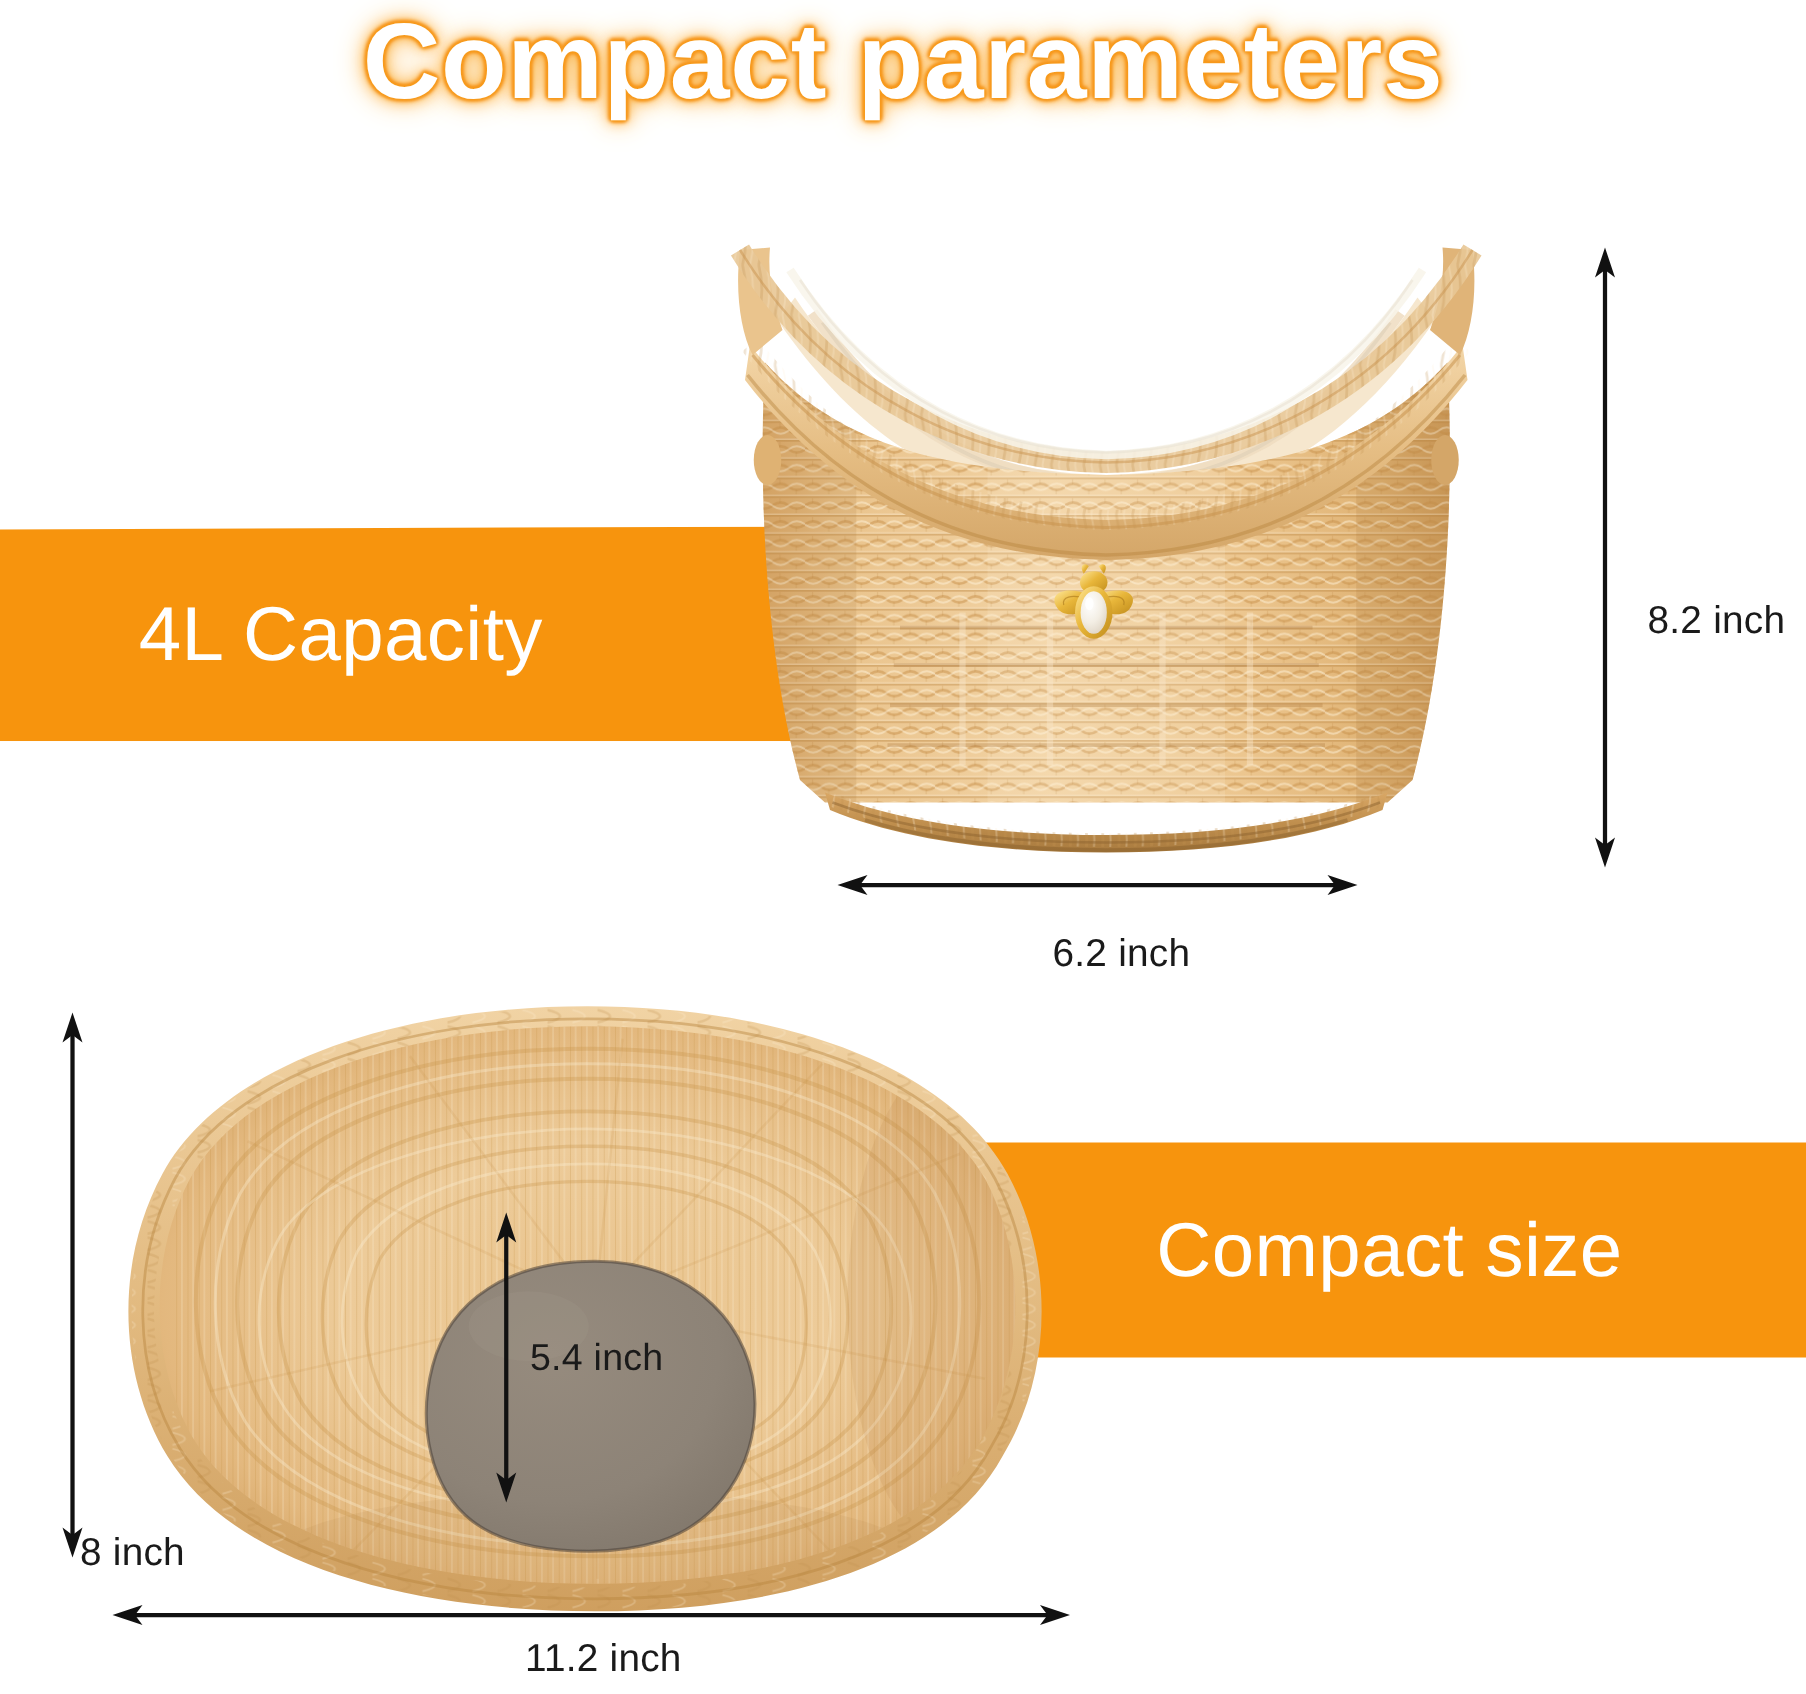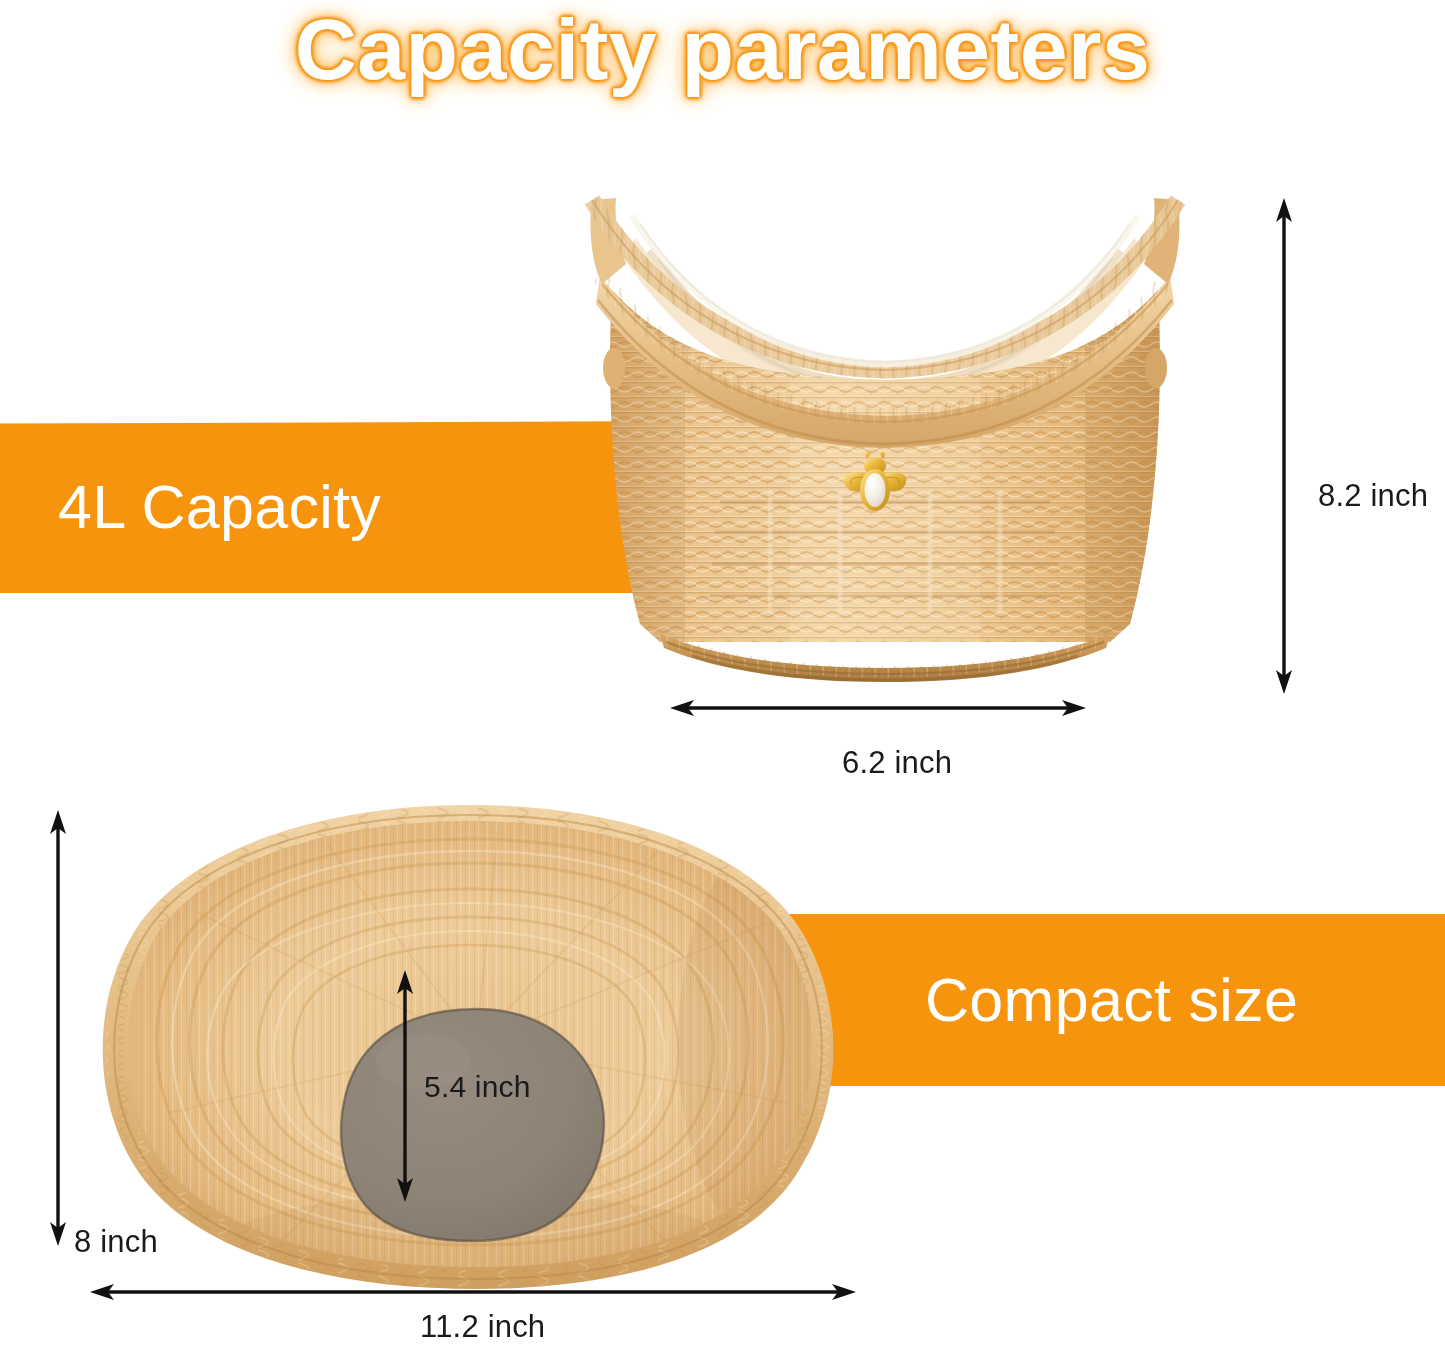--- a/index.html
+++ b/index.html
@@ -51,21 +51,21 @@
     display: flex;
     align-items: center;
   }
   #banner-capacity {
     left: 0;
     top: 421px;
     width: 700px;
     height: 172px;
     clip-path: polygon(0 1.5%, 100% 0, 100% 100%, 0 100%);
     justify-content: flex-start;
-    padding-left: 58px;
+    padding-left: 111px;
     z-index: 2;
   }
   #banner-compact {
     left: 760px;
     top: 914px;
     width: 685px;
     height: 172px;
     justify-content: flex-start;
     padding-left: 165px;
     z-index: 2;
@@ -108,36 +108,36 @@
     position: absolute;
     color: #1a1a1a;
     font-size: 31px;
     font-weight: 400;
     letter-spacing: 0.2px;
     white-space: nowrap;
     z-index: 8;
   }
   #label-height-front { left: 1318px; top: 478px; }
   #label-width-front  { left: 842px;  top: 717px; margin-top: 28px; }
-  #label-height-top   { left: 74px;   top: 1224px; }
+  #label-height-top   { left: 64px;   top: 1224px; }
   #label-width-top     { left: 420px;  top: 1309px; }
   #label-base-top     { left: 424px;  top: 1070px; font-size: 30px; }
 
   #dim-height-front { left: 1258px; top: 196px;  width: 60px;  height: 500px; }
   #dim-width-front  { left: 668px;  top: 690px;  width: 420px; height: 36px; }
   #dim-height-top   { left: 34px;   top: 808px;  width: 54px;  height: 440px; }
   #dim-width-top    { left: 88px;   top: 1274px; width: 770px; height: 36px; }
   #dim-base-top     { left: 384px;  top: 968px;  width: 46px;  height: 236px; }
 </style>
 </head>
 <body>
 
 <div id="stage">
 
-  <div id="page-title">Capacity parameters</div>
+  <div id="page-title">Compact parameters</div>
 
   <div class="banner" id="banner-capacity">
     <span class="banner-label">4L Capacity</span>
   </div>
 
   <div class="banner" id="banner-compact">
     <span class="banner-label">Compact size</span>
   </div>
 
   <div id="basket-front-wrap">

